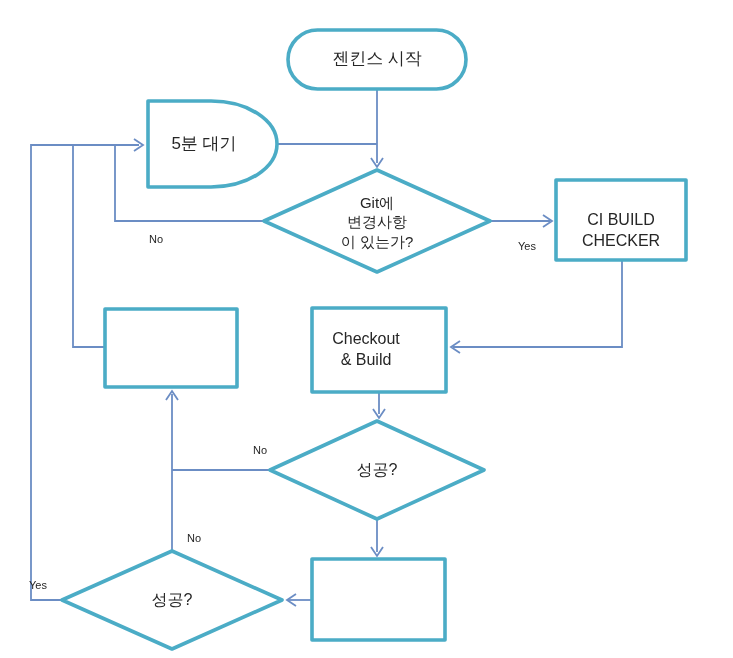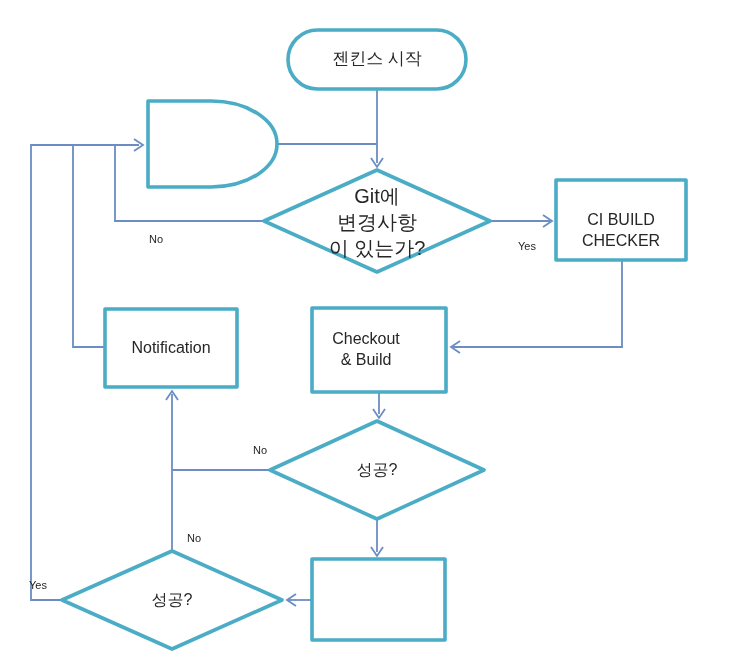--- a/index.html
+++ b/index.html
@@ -86,32 +86,32 @@
     <rect class="shape" x="556" y="180" width="130" height="80"></rect>
     <rect class="shape" x="312" y="308" width="134" height="84"></rect>
     <rect class="shape" x="105" y="309" width="132" height="78"></rect>
     <polygon class="shape" points="377,421 484,470 377,519 270,470"></polygon>
     <rect class="shape" x="312" y="559" width="133" height="81"></rect>
     <polygon class="shape" points="172,551 282,600 172,649 62,600"></polygon>
   </svg>
 
   <div class="node-label" style="left:288px; top:30px; width:178px; height:59px; font-size:17px;">젠킨스 시작</div>
 
+  <div class="node-label" style="left:148px; top:101px; width:112px; height:86px; font-size:17px;">5분 대기</div>
 
-  <div class="node-label" style="left:277px; top:178px; width:200px; height:88px; font-size:20px;">Git에
+  <div class="node-label" style="left:277px; top:178px; width:200px; height:88px; font-size:15px;">Git에
 변경사항
 이 있는가?</div>
 
   <div class="node-label" style="left:556px; top:180px; width:130px; height:102px;">CI BUILD
 CHECKER</div>
 
   <div class="node-label" style="left:312px; top:308px; width:108px; height:84px;">Checkout
 &amp; Build</div>
 
-  <div class="node-label" style="left:105px; top:309px; width:132px; height:78px;">Notification</div>
 
   <div class="node-label" style="left:300px; top:430px; width:154px; height:80px;">성공?</div>
 
 
   <div class="node-label" style="left:97px; top:560px; width:150px; height:80px;">성공?</div>
 
   <div class="edge-label" style="left:527px; top:246px;">Yes</div>
 
   <div class="edge-label" style="left:156px; top:239px;">No</div>
 

